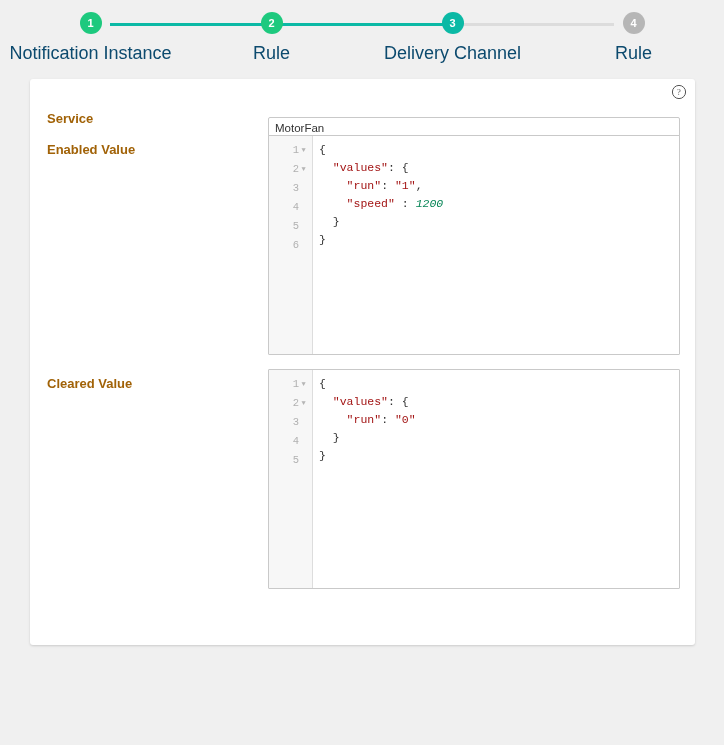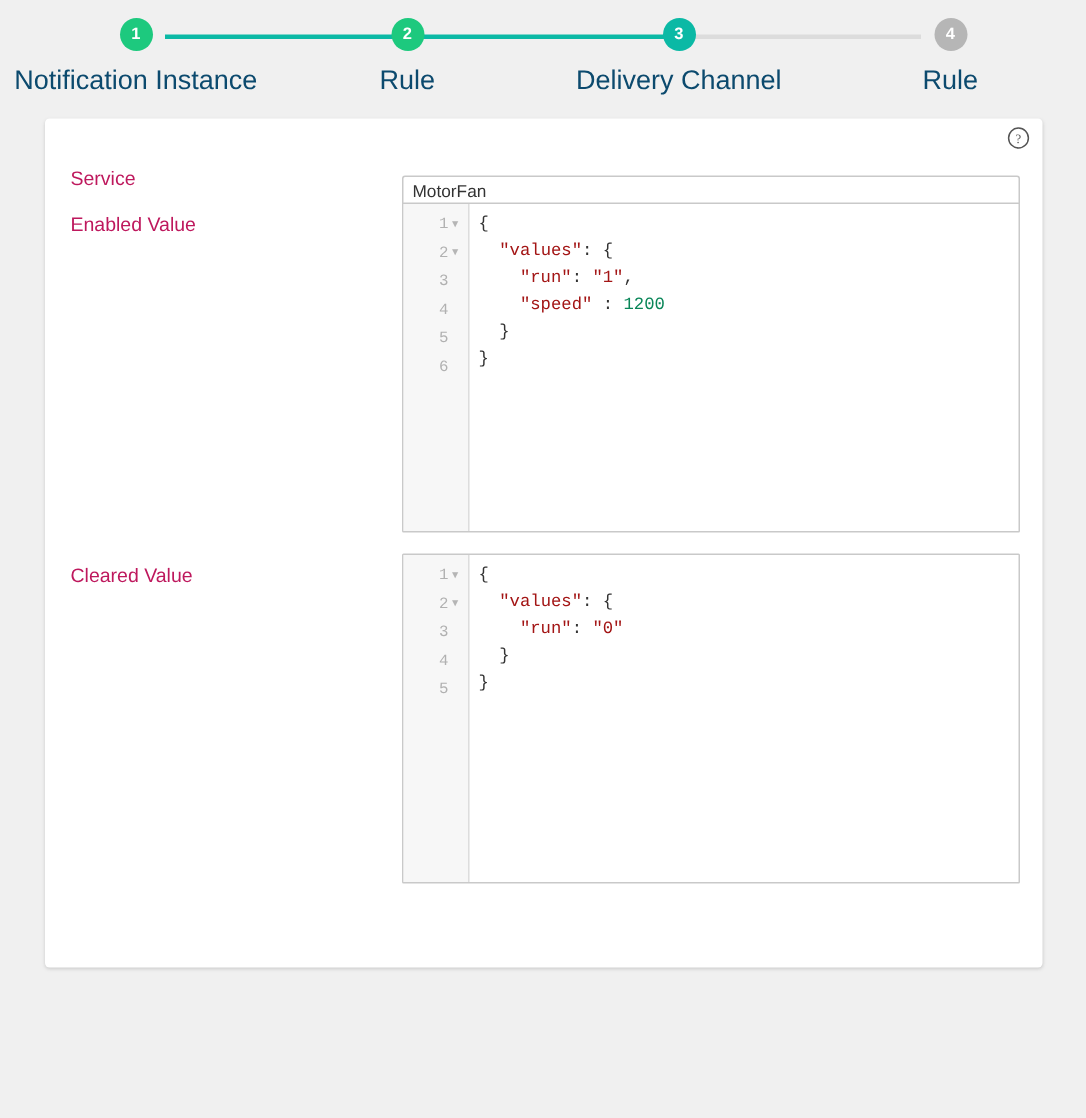--- a/index.html
+++ b/index.html
@@ -76,22 +76,22 @@
   .help-icon svg { display: block; }
 
   .form-row {
     position: absolute;
     left: 0; right: 0;
   }
   .row-label {
     position: absolute;
     left: 17px;
     font-size: 13px;
-    font-weight: normal;
-    color: #be185d;
+    font-weight: bold;
+    color: #a16207;
   }
   .row-field {
     position: absolute;
     left: 238px;
     right: 15px;
   }
 
   
   .text-input {
     width: 412px;
@@ -149,21 +149,21 @@
   }
   .code-line {
     font-family: "Liberation Mono", monospace;
     font-size: 11.5px;
     line-height: 18px;
     color: #333;
     white-space: pre;
   }
   .tok-key   { color: #a31515; }
   .tok-str   { color: #a31515; }
-  .tok-num   { color: #098658; }
+  .tok-num   { color: #098658; font-style: italic; }
   .tok-punc  { color: #333333; }
 
   
   .checkbox {
     width: 13px; height: 13px;
     border-radius: 2px;
     background: #1877e8;
     border: 1px solid #1066cc;
     display: inline-flex;
     align-items: center; justify-content: center;

